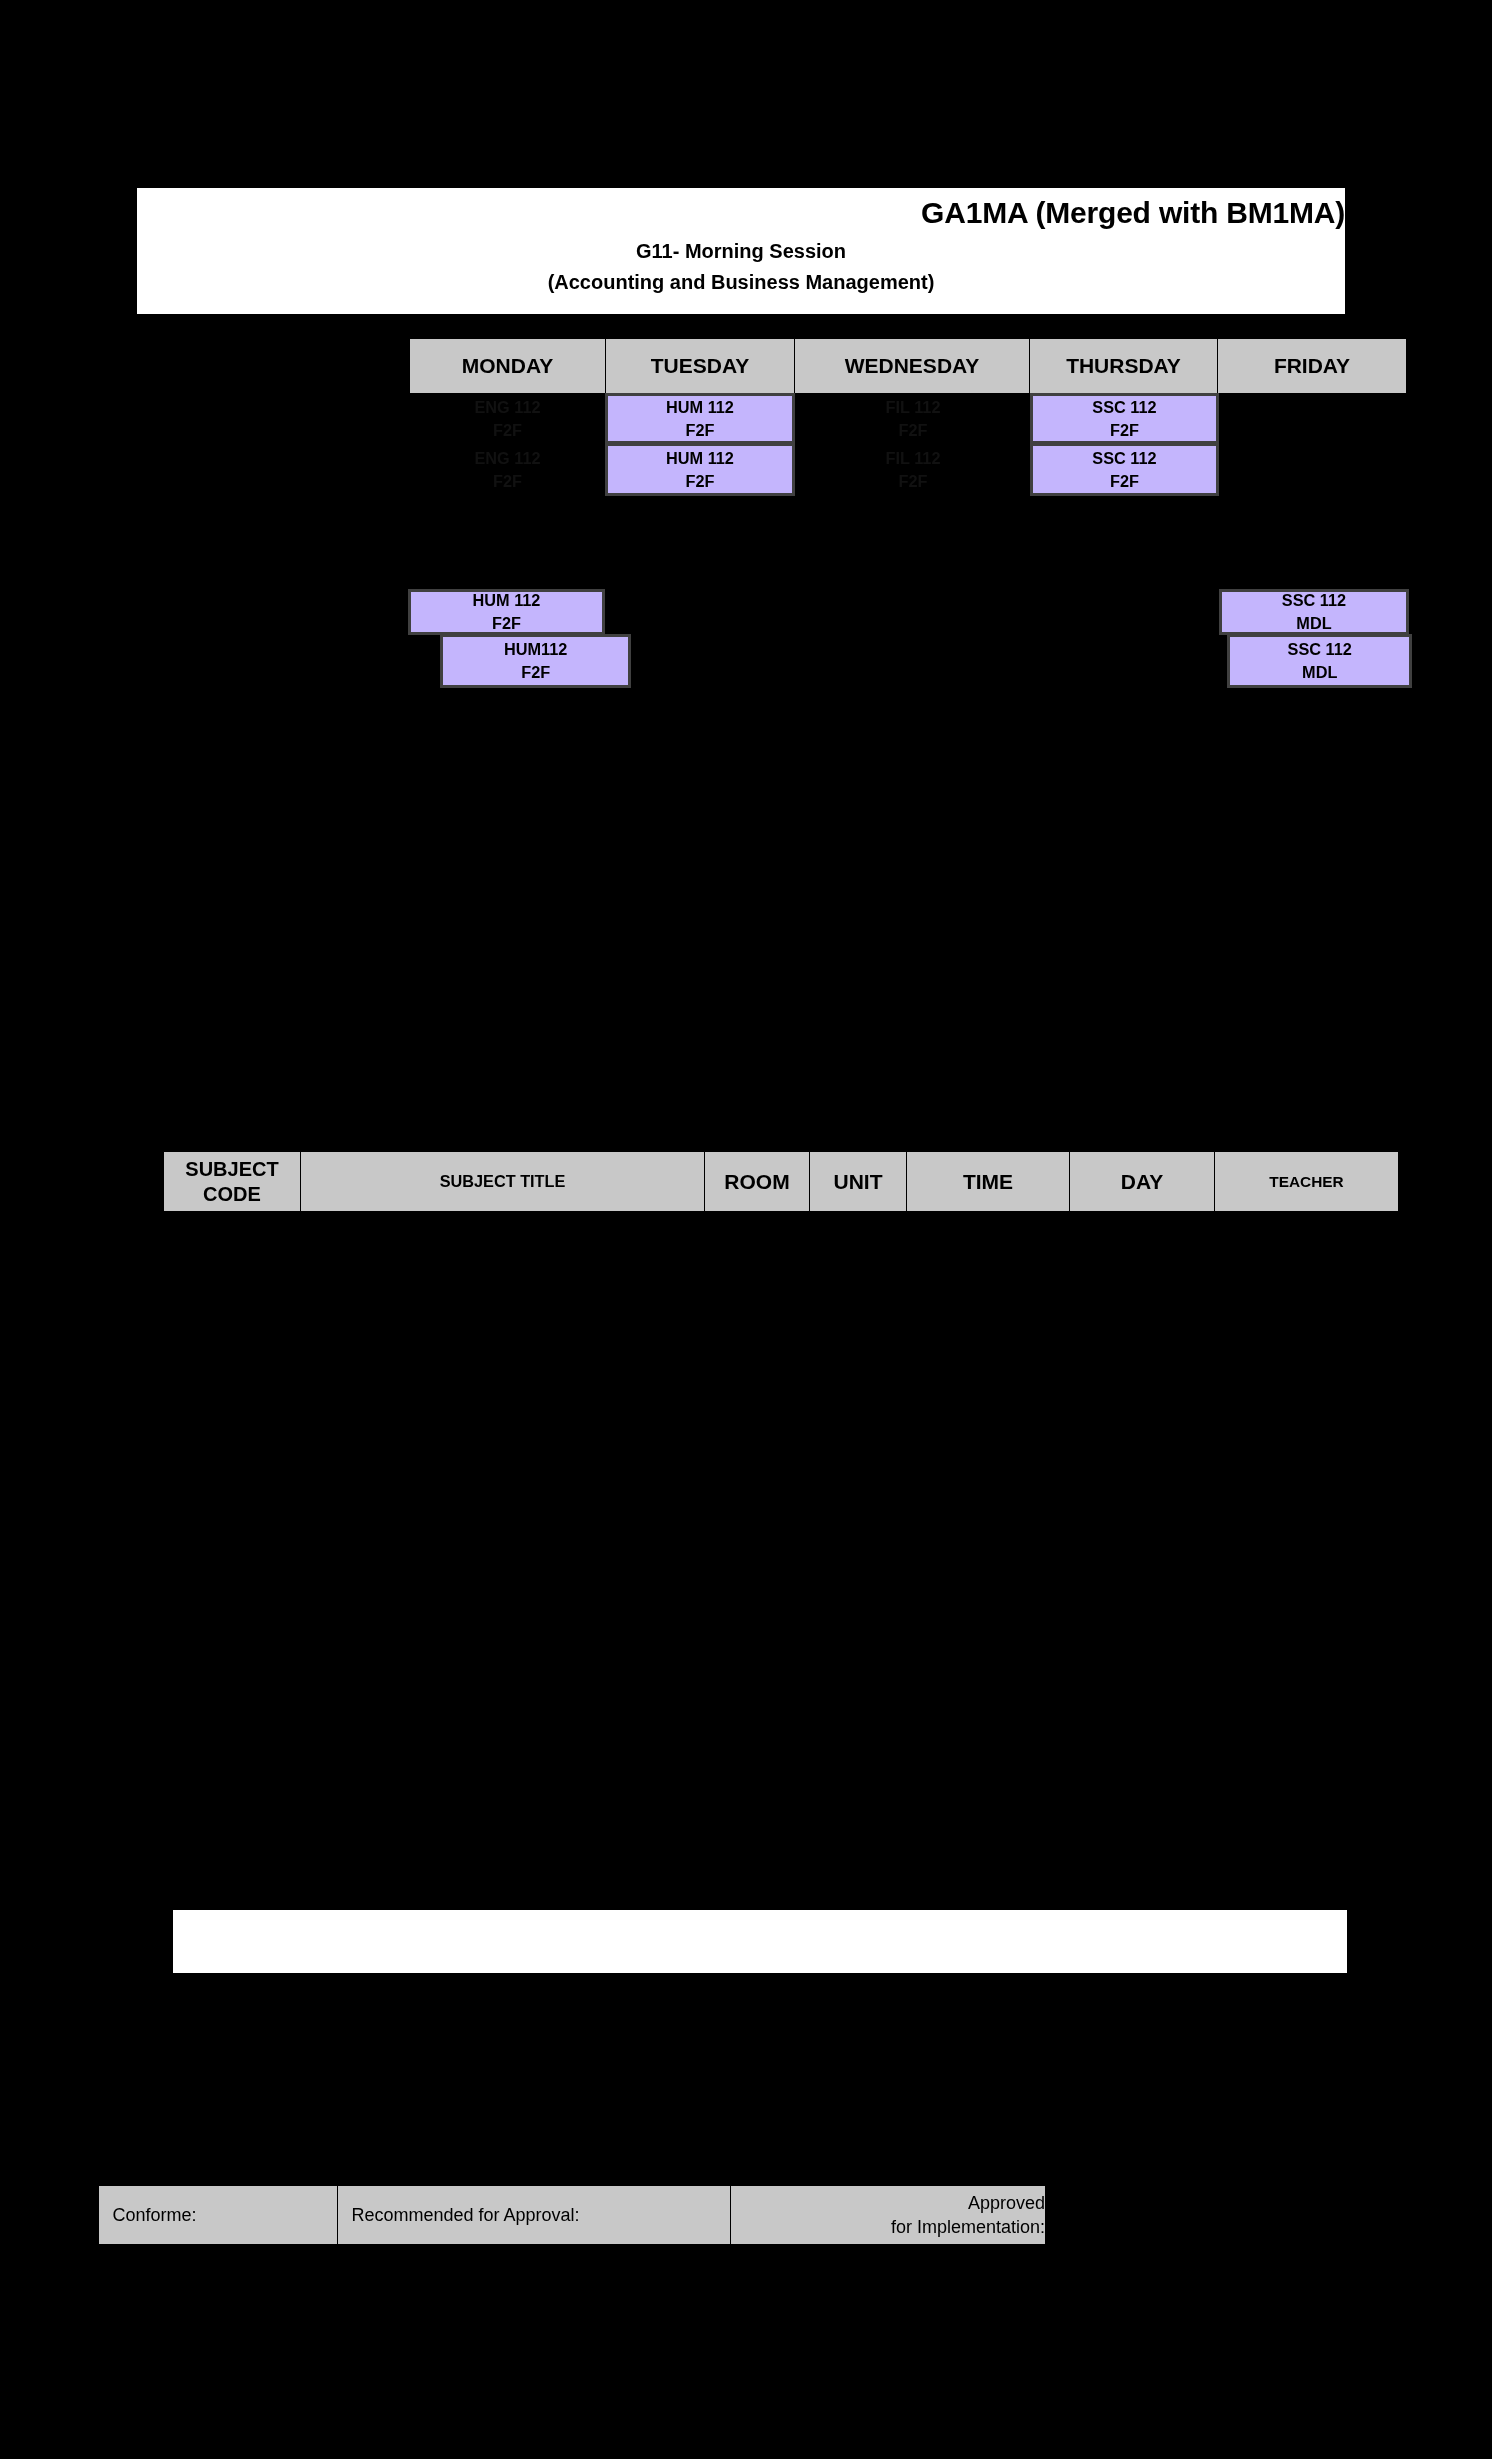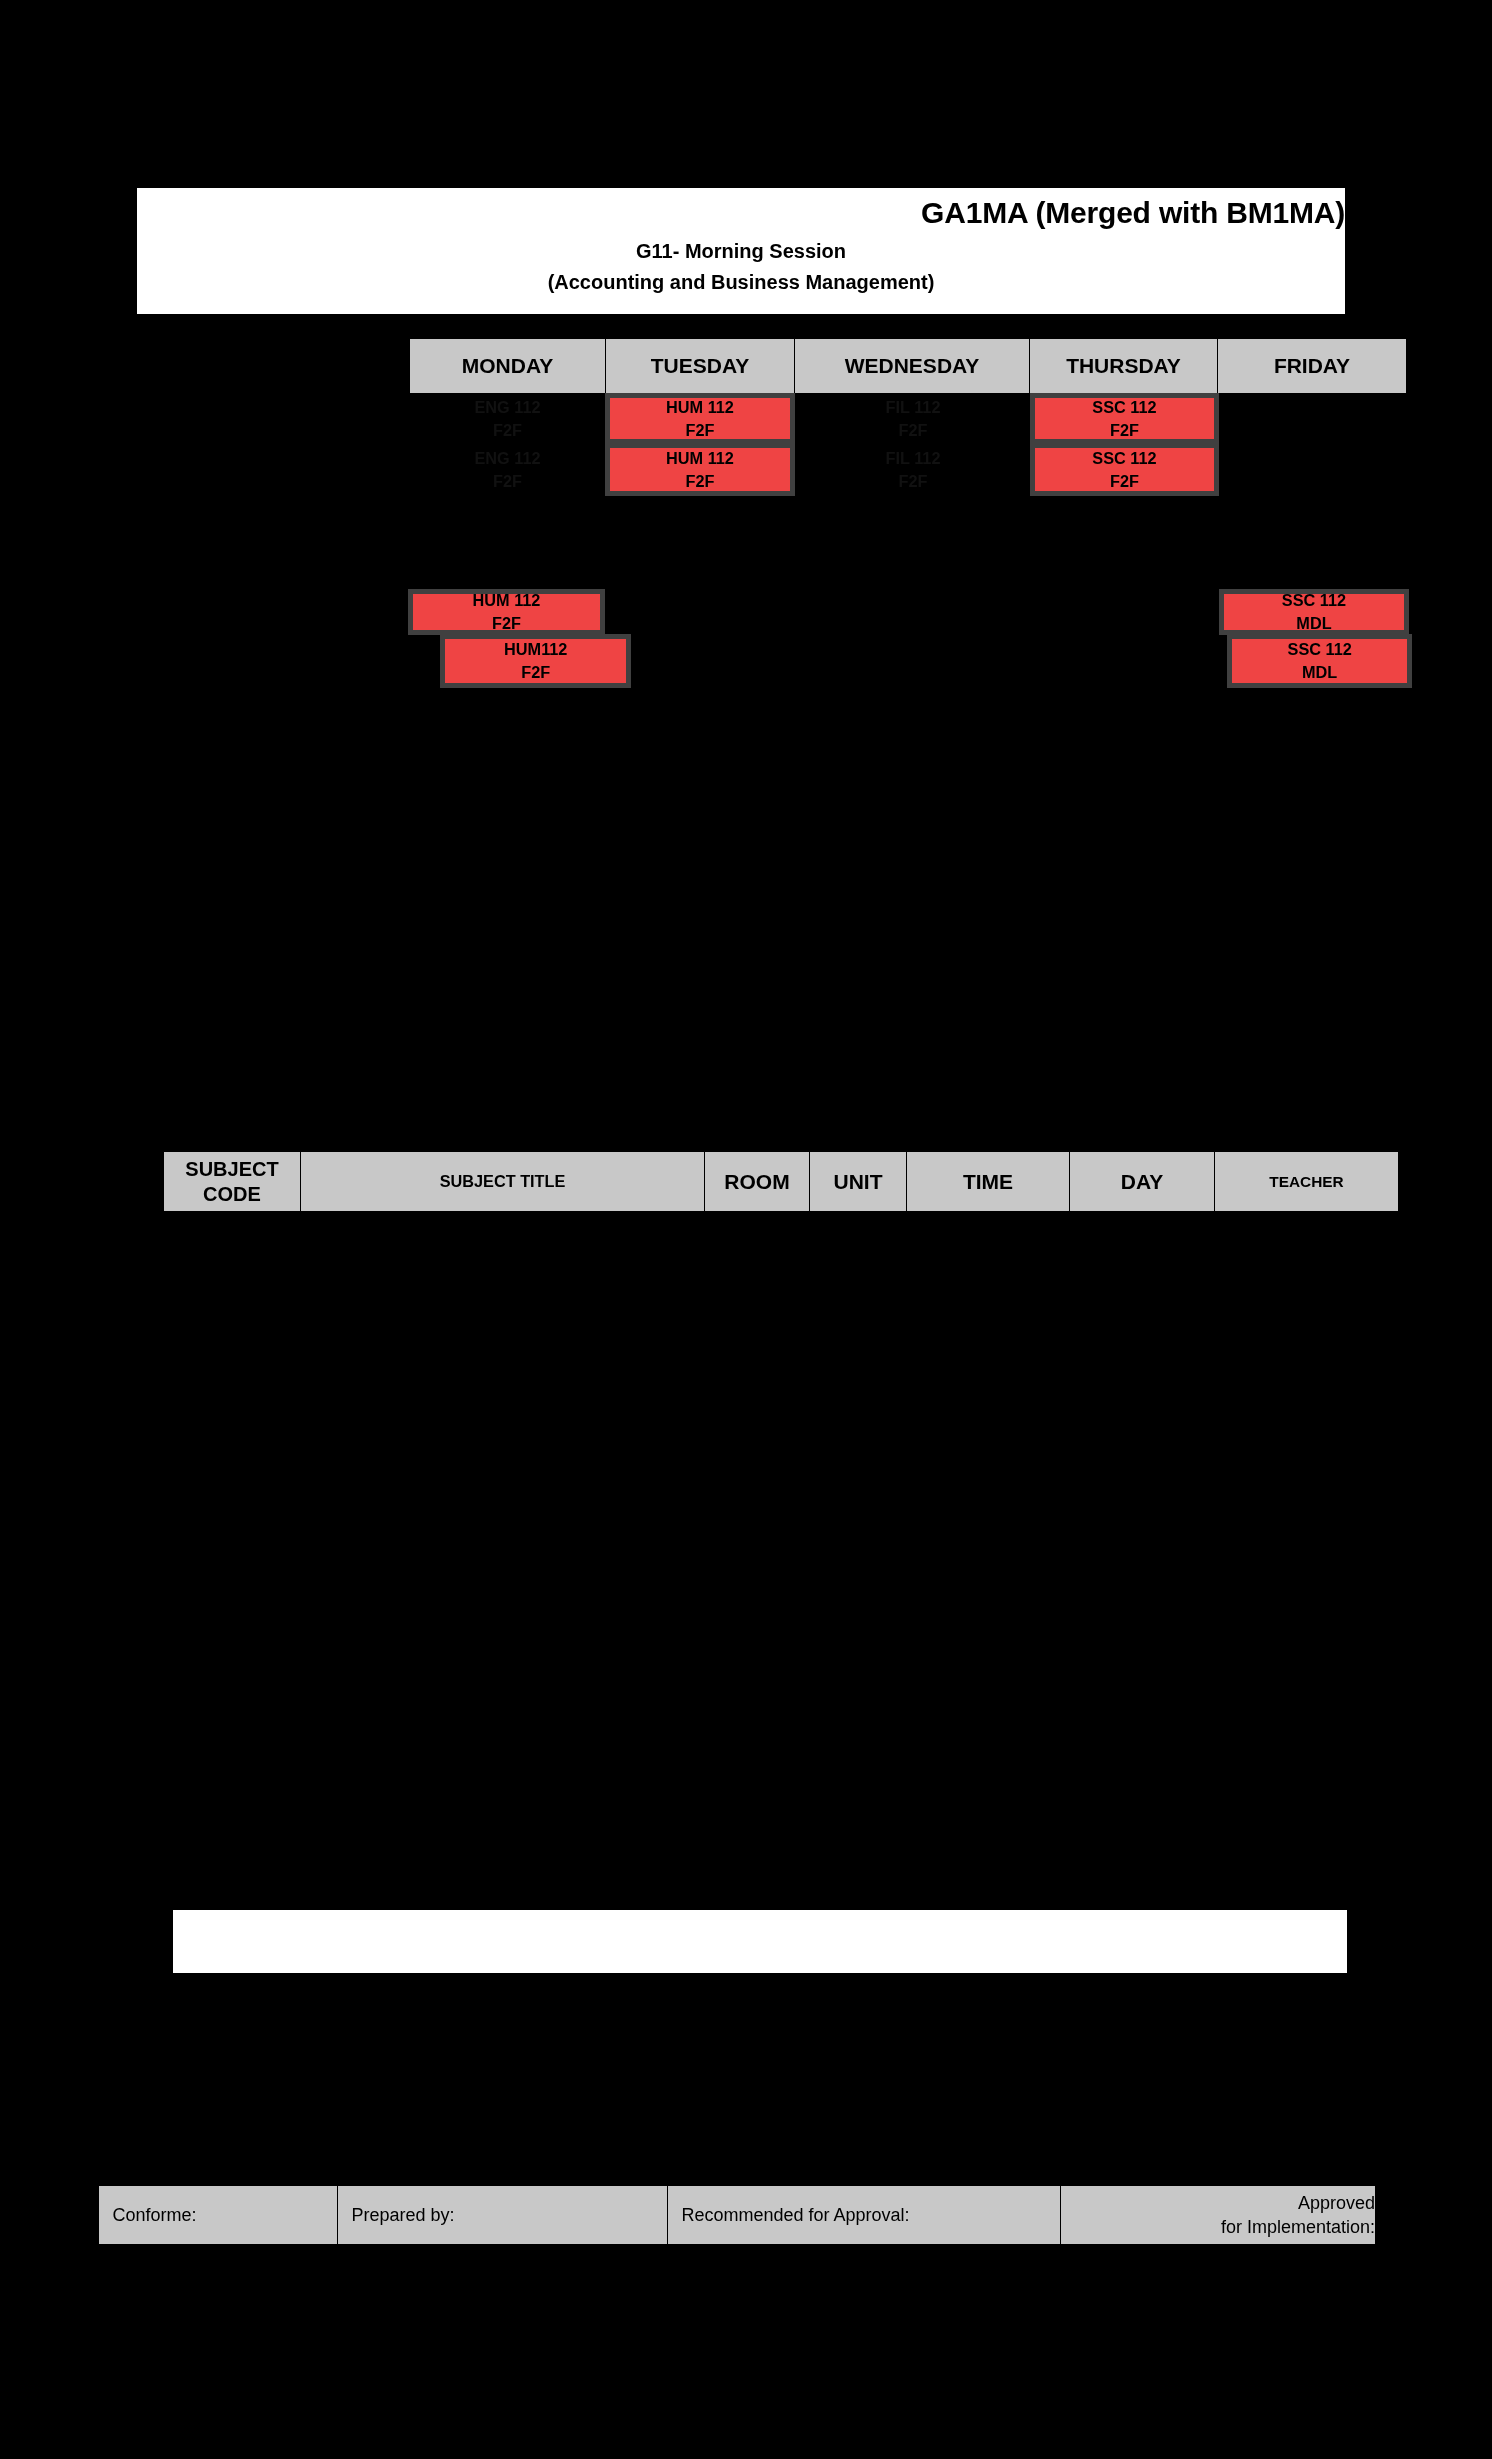--- a/index.html
+++ b/index.html
@@ -103,22 +103,22 @@
     display: flex;
     flex-direction: column;
     align-items: center;
     justify-content: center;
     font-size: 16.3px;
     font-weight: bold;
     line-height: 23px;
     text-align: center;
   }
   .slot-cell.filled {
-    background: #ef4444;
-    border: 5px solid #404040;
+    background: #c4b5fd;
+    border: 3px solid #404040;
     margin-left: -1px;
     margin-top: -1px;
   }
   .slot-cell.ghost {
     background: transparent;
     color: #111111;
   }
   .slot-cell.empty {
     background: transparent;
   }
@@ -305,23 +305,20 @@
     <div class="subj-th sc-teach">TEACHER</div>
   </div>
 </div>
 
 <div id="blank-bar"></div>
 
 <div id="signature-table">
   <div class="sig-cell sg-conforme">
     <span>Conforme:</span>
   </div>
-  <div class="sig-cell sg-prepared">
-    <span>Prepared by:</span>
-  </div>
   <div class="sig-cell sg-recommended">
     <span>Recommended for Approval:</span>
   </div>
   <div class="sig-cell sg-approved">
     <span>Approved</span>
     <span>for Implementation:</span>
   </div>
 </div>
 
 

